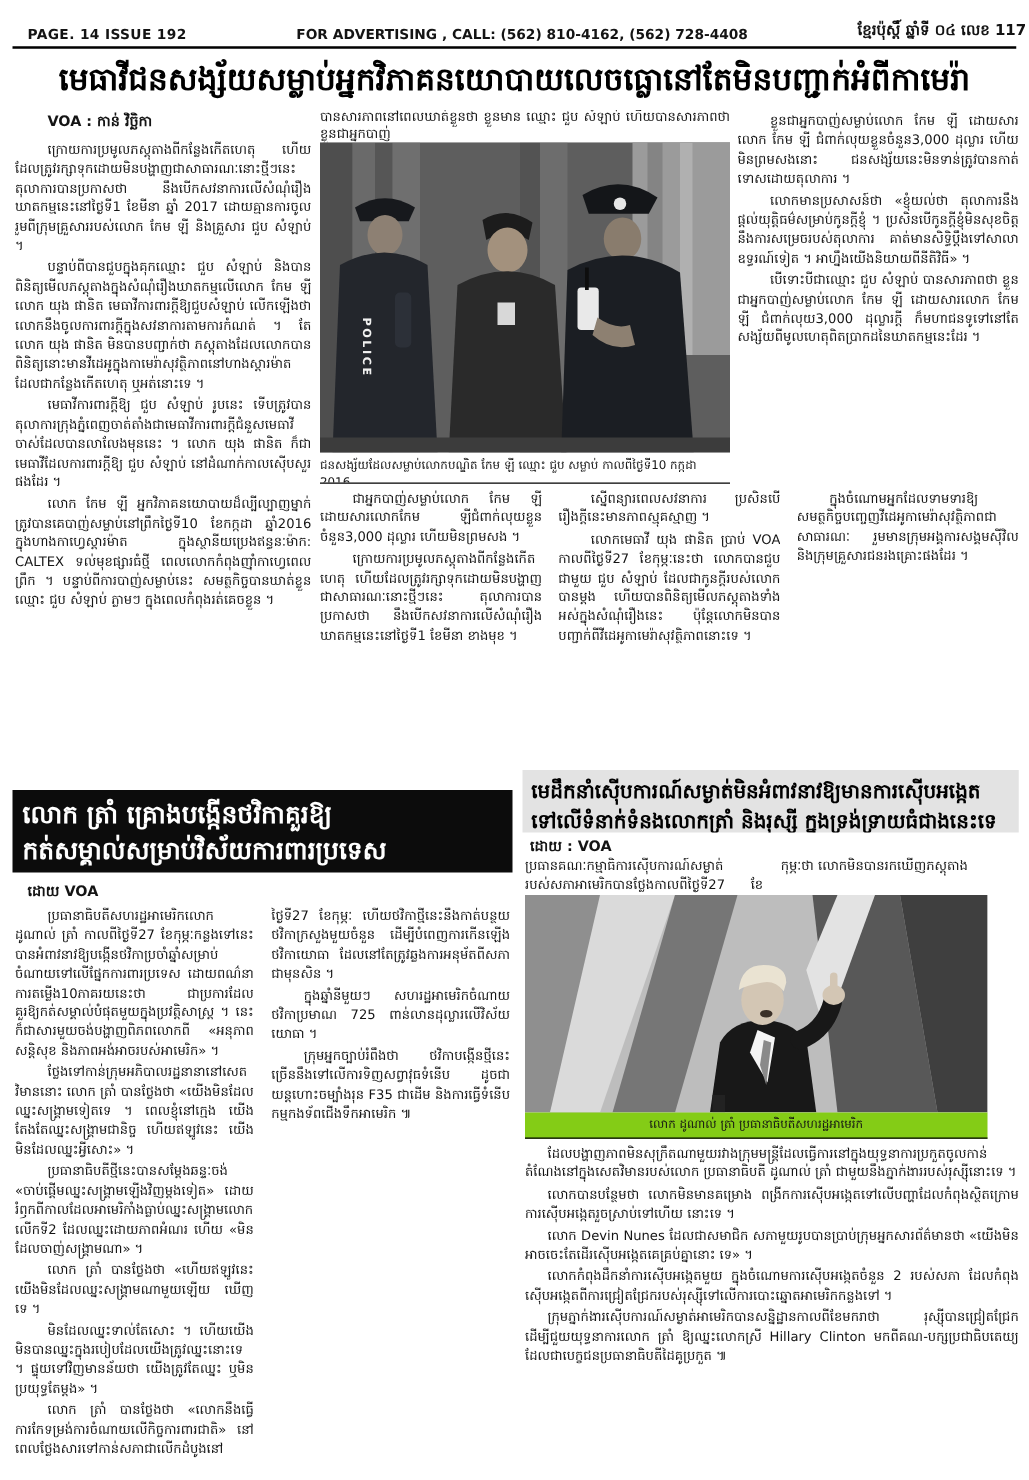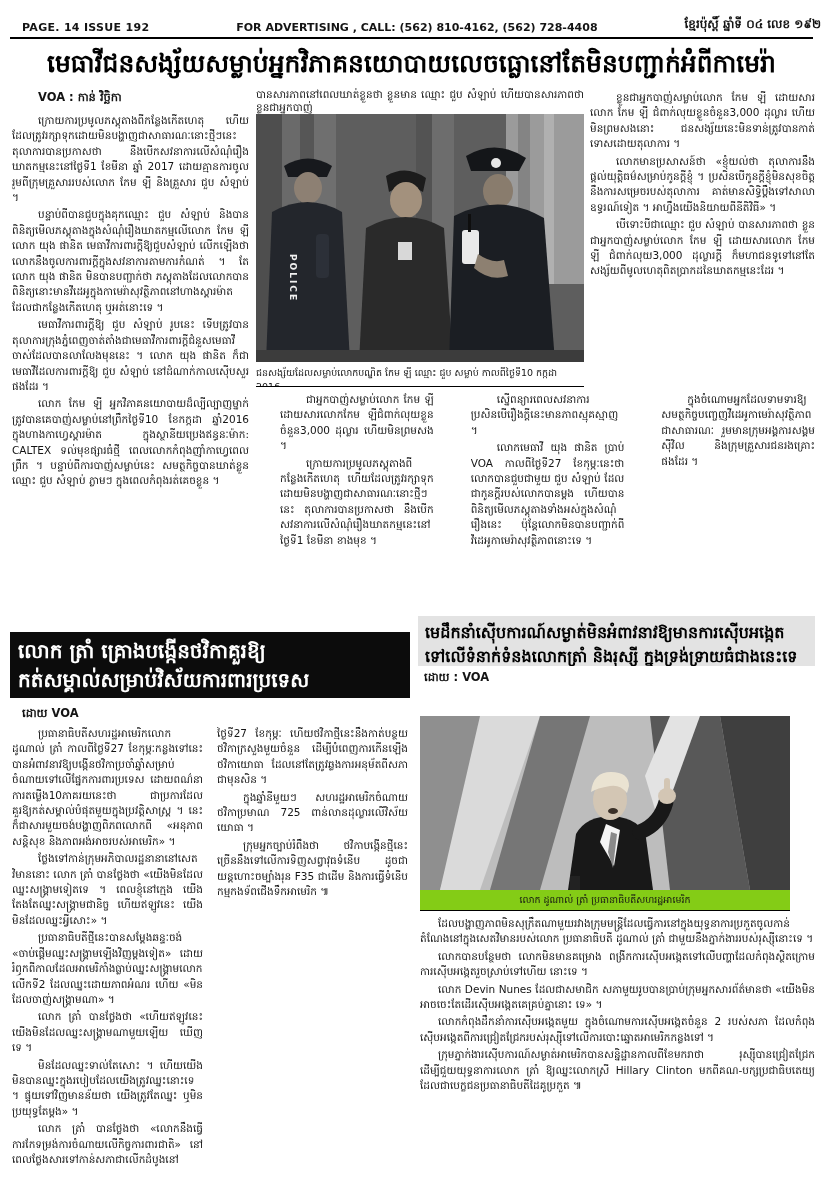--- a/index.html
+++ b/index.html
@@ -21,21 +21,21 @@
   
   .col1{position:absolute;left:12px;top:90px;width:237px;height:540px;overflow:hidden;}
   .col1 .byline{margin:0 0 6px 26px;}
   .midtop{position:absolute;left:256px;top:88px;width:328px;height:26px;overflow:hidden;
           font-size:10.5px;line-height:13px;text-align:justify;}
   .photo1{position:absolute;left:256px;top:114px;width:328px;height:248px;overflow:hidden;background:#5f5f5f;}
   .caption1{position:absolute;left:256px;top:366px;width:328px;height:20px;overflow:hidden;
             font-size:9.5px;line-height:14px;border-bottom:1.5px solid #000;}
   .col3{position:absolute;left:590px;top:90px;width:225px;height:272px;overflow:hidden;}
   .belowband{position:absolute;left:256px;top:392px;width:559px;height:238px;display:flex;gap:13px;}
-  .belowband .bcol{width:178px;height:238px;overflow:hidden;margin-left:24px;}
+  .belowband .bcol{width:178px;height:238px;overflow:hidden;}
   
   .def-head{position:absolute;left:10px;top:632px;width:384px;height:56px;background:#0c0c0c;color:#fff;
             font-weight:bold;font-size:20px;line-height:29px;padding:5px 8px;overflow:hidden;}
   .def-byline{position:absolute;left:22px;top:706px;width:200px;font-weight:bold;font-size:11.5px;}
   .def-body{position:absolute;left:12px;top:726px;width:396px;height:448px;overflow:hidden;
             column-count:2;column-gap:14px;column-fill:auto;}
   
   .int-head{position:absolute;left:418px;top:616px;width:383px;height:40px;background:#e3e3e3;
             font-weight:bold;font-size:16px;line-height:24px;padding:5px 7px;overflow:hidden;color:#000;}
   .int-byline{position:absolute;left:424px;top:670px;width:200px;font-weight:bold;font-size:11.5px;}
@@ -48,21 +48,21 @@
   .int-body .para{text-indent:18px;}
 </style>
 </head>
 <body>
 
 <div class="page">
 
   <div class="hdr">
     <span class="left">PAGE. 14  ISSUE 192</span>
     <span class="center">FOR ADVERTISING , CALL: (562) 810-4162, (562) 728-4408</span>
-    <span class="right">ខ្មែរប៉ុស្តិ៍ ឆ្នាំទី ០៤ លេខ ១៩២</span>
+    <span class="right">ខ្មែរប៉ុស្តិ៍ ឆ្នាំទី ០៤ លេខ 117</span>
   </div>
   <div class="hdr-rule"></div>
 
   <div class="main-headline">មេធាវីជនសង្ស័យសម្លាប់អ្នកវិភាគនយោបាយលេចធ្លោនៅតែមិនបញ្ជាក់អំពីកាមេរ៉ាសុវត្ថិភាព</div>
 
   <div class="col1">
     <div class="byline">VOA : កាន់ វិច្ឆិកា</div>
     <div>
         <p class="para">ក្រោយការប្រមូលភស្តុតាងពីកន្លែងកើតហេតុ ហើយដែលត្រូវរក្សាទុកដោយមិនបង្ហាញជាសាធារណៈនោះថ្មីៗនេះតុលាការបានប្រកាសថា នឹងបើកសវនាការលើសំណុំរឿងឃាតកម្មនេះនៅថ្ងៃទី1 ខែមីនា ឆ្នាំ 2017 ដោយគ្មានការចូលរួមពីក្រុមគ្រួសាររបស់លោក កែម ឡី និងគ្រួសារ ជួប សំឡាប់ ។</p>
         <p class="para">បន្ទាប់ពីបានជួបក្នុងគុកឈ្មោះ ជួប សំឡាប់ និងបានពិនិត្យមើលភស្តុតាងក្នុងសំណុំរឿងឃាតកម្មលើលោក កែម ឡី លោក យុង ផានិត មេធាវីការពារក្តីឱ្យជួបសំឡាប់ លើកឡើងថា លោកនឹងចូលការពារក្តីក្នុងសវនាការតាមការកំណត់ ។ តែលោក យុង ផានិត មិនបានបញ្ជាក់ថា ភស្តុតាងដែលលោកបានពិនិត្យនោះមានវីដេអូក្នុងកាមេរ៉ាសុវត្ថិភាពនៅហាងស្តារម៉ាត ដែលជាកន្លែងកើតហេតុ ឬអត់នោះទេ ។</p>
@@ -145,20 +145,21 @@
       <p class="para">លោក ត្រាំ បានថ្លែងថា «លោកនឹងធ្វើការកែទម្រង់ការចំណាយលើកិច្ចការពារជាតិ» នៅពេលថ្លែងសារទៅកាន់សភាជាលើកដំបូងនៅថ្ងៃទី27 ខែកុម្ភៈ ហើយថវិកាថ្មីនេះនឹងកាត់បន្ថយថវិកាក្រសួងមួយចំនួន ដើម្បីបំពេញការកើនឡើងថវិកាយោធា ដែលនៅតែត្រូវឆ្លងការអនុម័តពីសភាជាមុនសិន ។</p>
       <p class="para">ក្នុងឆ្នាំនីមួយៗ សហរដ្ឋអាមេរិកចំណាយថវិកាប្រមាណ 725 ពាន់លានដុល្លារលើវិស័យយោធា ។</p>
       <p class="para">ក្រុមអ្នកច្បាប់រំពឹងថា ថវិកាបង្កើនថ្មីនេះ ច្រើននឹងទៅលើការទិញសព្វាវុធទំនើប ដូចជាយន្តហោះចម្បាំងរុន F35 ជាដើម និងការធ្វើទំនើបកម្មកងទ័ពជើងទឹកអាមេរិក ៕</p>
     </div>
 
   <div class="int-head">
     <div>មេដឹកនាំស៊ើបការណ៍សម្ងាត់មិនអំពាវនាវឱ្យមានការស៊ើបអង្កេត</div>
     <div>ទៅលើទំនាក់ទំនងលោកត្រាំ និងរុស្ស៊ី ក្នុងទ្រង់ទ្រាយធំជាងនេះទេ</div>
   </div>
   <div class="int-byline">ដោយ : VOA</div>
+  <div class="int-intro">ប្រធានគណៈកម្មាធិការស៊ើបការណ៍សម្ងាត់ របស់សភាអាមេរិកបានថ្លែងកាលពីថ្ងៃទី27 ខែកុម្ភៈថា លោកមិនបានរកឃើញភស្តុតាង</div>
 
   <div class="photo2">
     <svg width="370" height="174" viewBox="0 0 370 174" xmlns="http://www.w3.org/2000/svg">
       <rect width="370" height="174" fill="#bdbdbd"></rect>
       <polygon points="0,0 80,0 20,174 0,174" fill="#8f8f8f"></polygon>
       <polygon points="60,0 120,0 60,174 20,174" fill="#dadada"></polygon>
       <polygon points="120,0 170,0 120,174 70,174" fill="#767676"></polygon>
       <polygon points="230,0 300,0 330,174 250,174" fill="#585858"></polygon>
       <polygon points="300,0 370,0 370,174 330,174" fill="#3f3f3f"></polygon>
       <polygon points="250,0 280,0 240,110 225,60" fill="#e3e3e3"></polygon>

